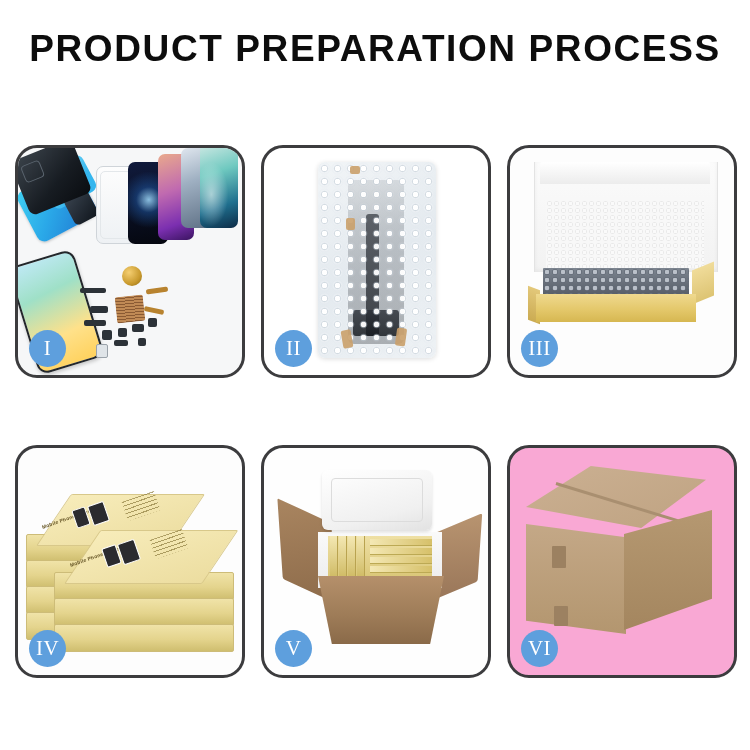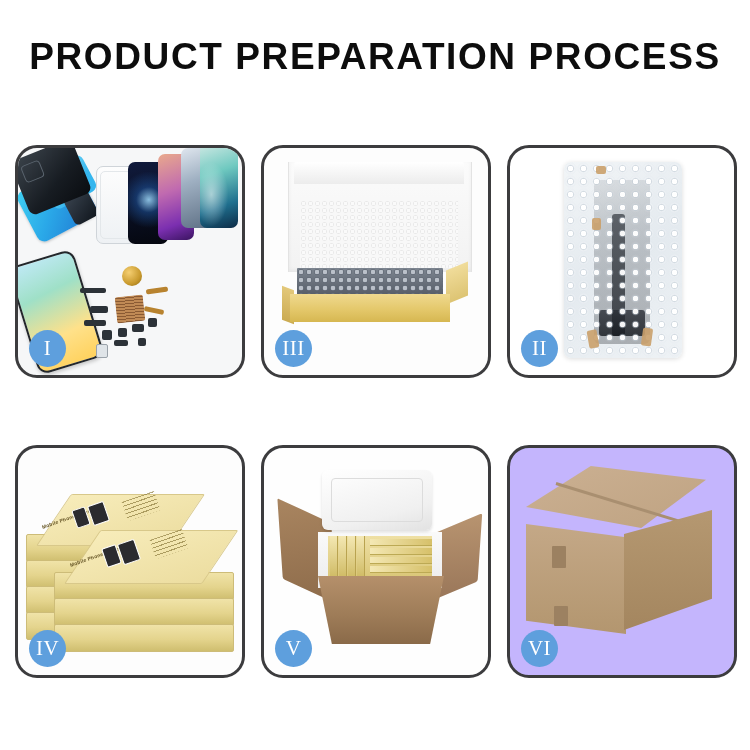--- a/index.html
+++ b/index.html
@@ -23,21 +23,21 @@
   
   .header {
     position: absolute;
     left: 0;
     top: 0;
     width: 750px;
     text-align: center;
   }
   .title {
     margin: 0;
-    padding-top: 38px;
+    padding-top: 30px;
     font-size: 37px;
     font-weight: 700;
     letter-spacing: 1.6px;
     color: #0d0d0d;
     line-height: 1.0;
     white-space: nowrap;
   }
   .subtitle {
     margin: 0;
     padding-top: 14px;
@@ -402,21 +402,21 @@
   }
   .c5-h {
     position: absolute;
     left: 42px;
     height: 6px; width: 62px;
     background: linear-gradient(90deg,#f4e8b4 0%,#d6c069 100%);
     border-bottom: 1px solid #bca954;
   }
 
   
-  .p6 { background: #c4b5fd; }
+  .p6 { background: #f9a8d4; }
   .c6-top {
     position: absolute;
     left: 16px; top: 18px; width: 180px; height: 62px;
     background: linear-gradient(160deg,#cbb092 0%,#bfa382 100%);
     clip-path: polygon(36% 0, 100% 22%, 64% 100%, 0 66%);
   }
   .c6-seam {
     position: absolute;
     left: 46px; top: 34px; width: 128px; height: 3px;
     background: #a98f70;
@@ -475,47 +475,47 @@
         <div class="pi-bit" style="left:130px;top:170px;width:9px;height:9px;"></div>
         <div class="pi-bit" style="left:96px;top:192px;width:14px;height:6px;"></div>
         <div class="pi-bit" style="left:120px;top:190px;width:8px;height:8px;"></div>
         <div class="pi-flex" style="left:128px;top:140px;width:22px;height:5px;transform:rotate(-8deg);"></div>
         <div class="pi-flex" style="left:126px;top:160px;width:20px;height:5px;transform:rotate(12deg);"></div>
         <div class="pi-bit" style="left:78px;top:196px;width:10px;height:12px;background:#dfe4e8;border:1px solid #9aa2aa;"></div>
         <div class="badge">I</div>
       </div>
     </div>
 
-    <div class="panel p3">
-      <div class="photo">
-        <div class="b3-lid"></div>
-        <div class="b3-lid-top"></div>
-        <div class="b3-foam"></div>
-        <div class="b3-grey"></div>
-        <div class="b3-left"></div>
-        <div class="b3-right"></div>
-        <div class="b3-front"></div>
-        <div class="badge">III</div>
-      </div>
-    </div>
-
     <div class="panel p2">
       <div class="photo">
         <div class="bubble-bag">
           <div class="inner-part">
             <div class="inner-strip"></div>
             <div class="inner-bottom"></div>
           </div>
           <div class="bubble-dots"></div>
           <div class="tape" style="left:32px;top:4px;width:10px;height:8px;"></div>
           <div class="tape" style="left:28px;top:56px;width:9px;height:12px;"></div>
           <div class="tape" style="left:24px;bottom:10px;width:10px;height:18px;transform:rotate(-10deg);"></div>
           <div class="tape" style="left:78px;bottom:12px;width:10px;height:18px;transform:rotate(8deg);"></div>
         </div>
         <div class="badge">II</div>
+      </div>
+    </div>
+
+    <div class="panel p3">
+      <div class="photo">
+        <div class="b3-lid"></div>
+        <div class="b3-lid-top"></div>
+        <div class="b3-foam"></div>
+        <div class="b3-grey"></div>
+        <div class="b3-left"></div>
+        <div class="b3-right"></div>
+        <div class="b3-front"></div>
+        <div class="badge">III</div>
       </div>
     </div>
 
     <div class="panel p4">
       <div class="photo">
         <div class="stack">
 
           <div class="sbox" style="left:0px;top:58px;width:98px;"></div>
           <div class="sbox" style="left:0px;top:84px;width:98px;"></div>
           <div class="sbox" style="left:0px;top:110px;width:98px;"></div>

